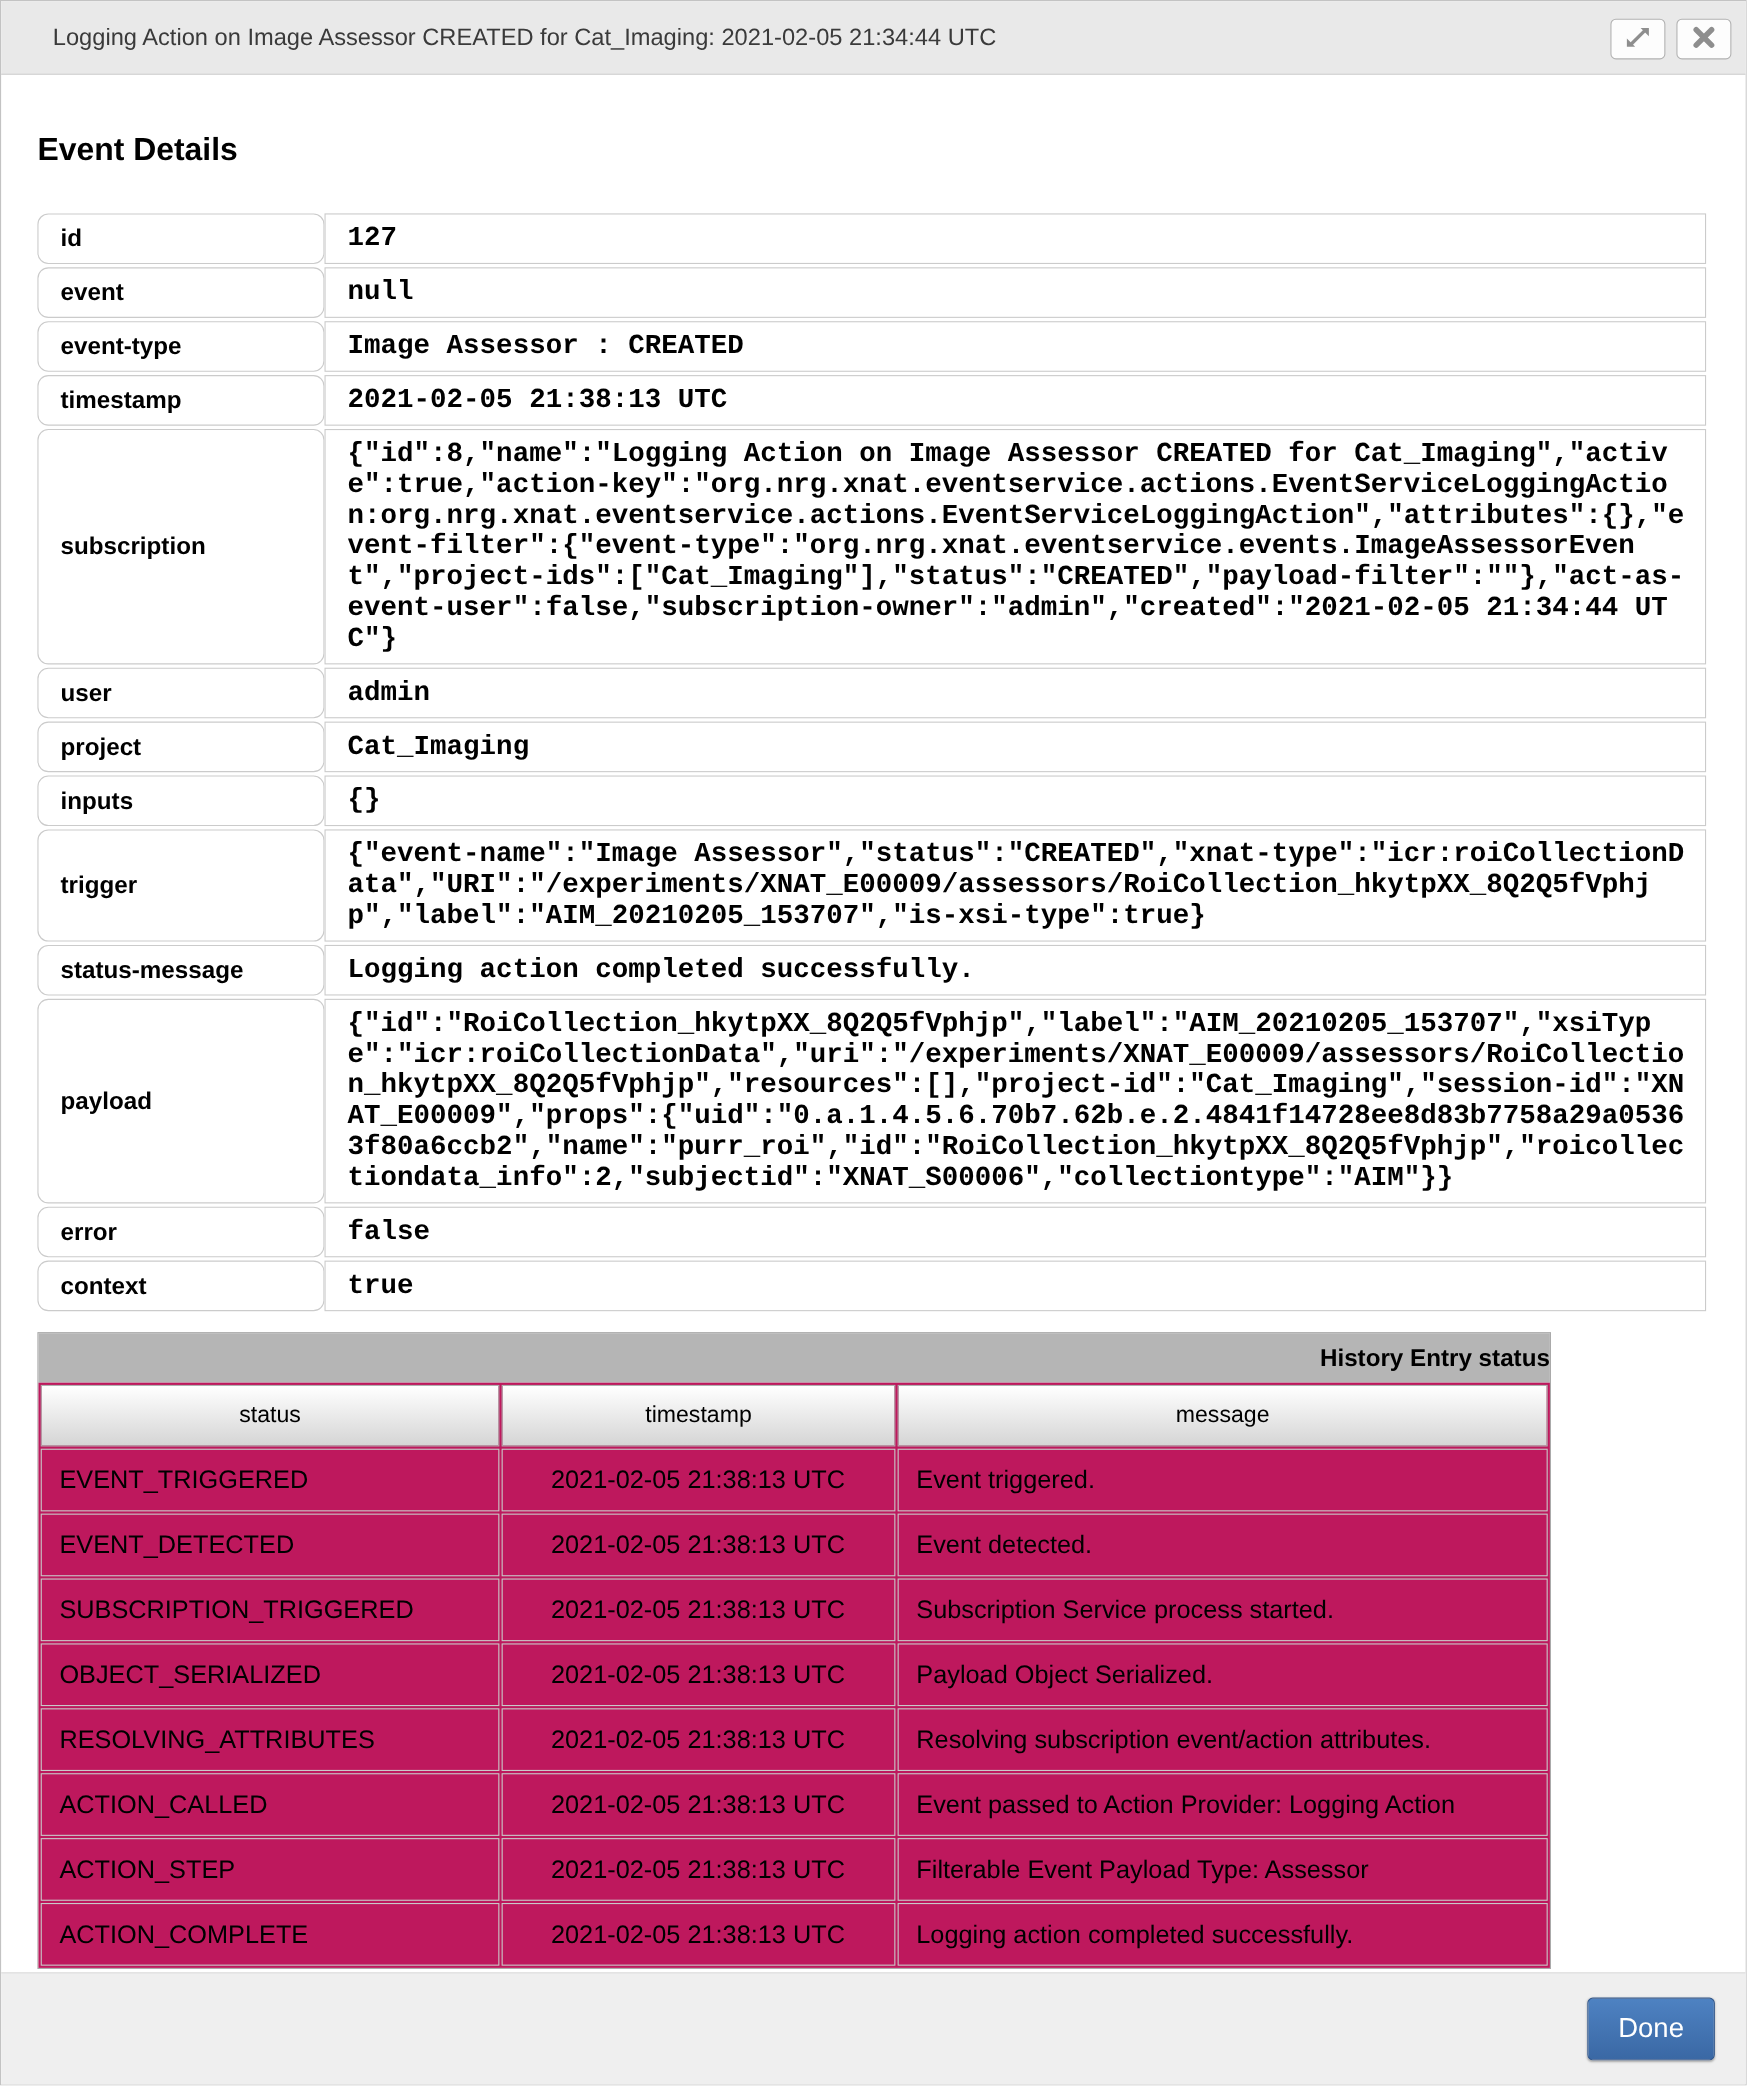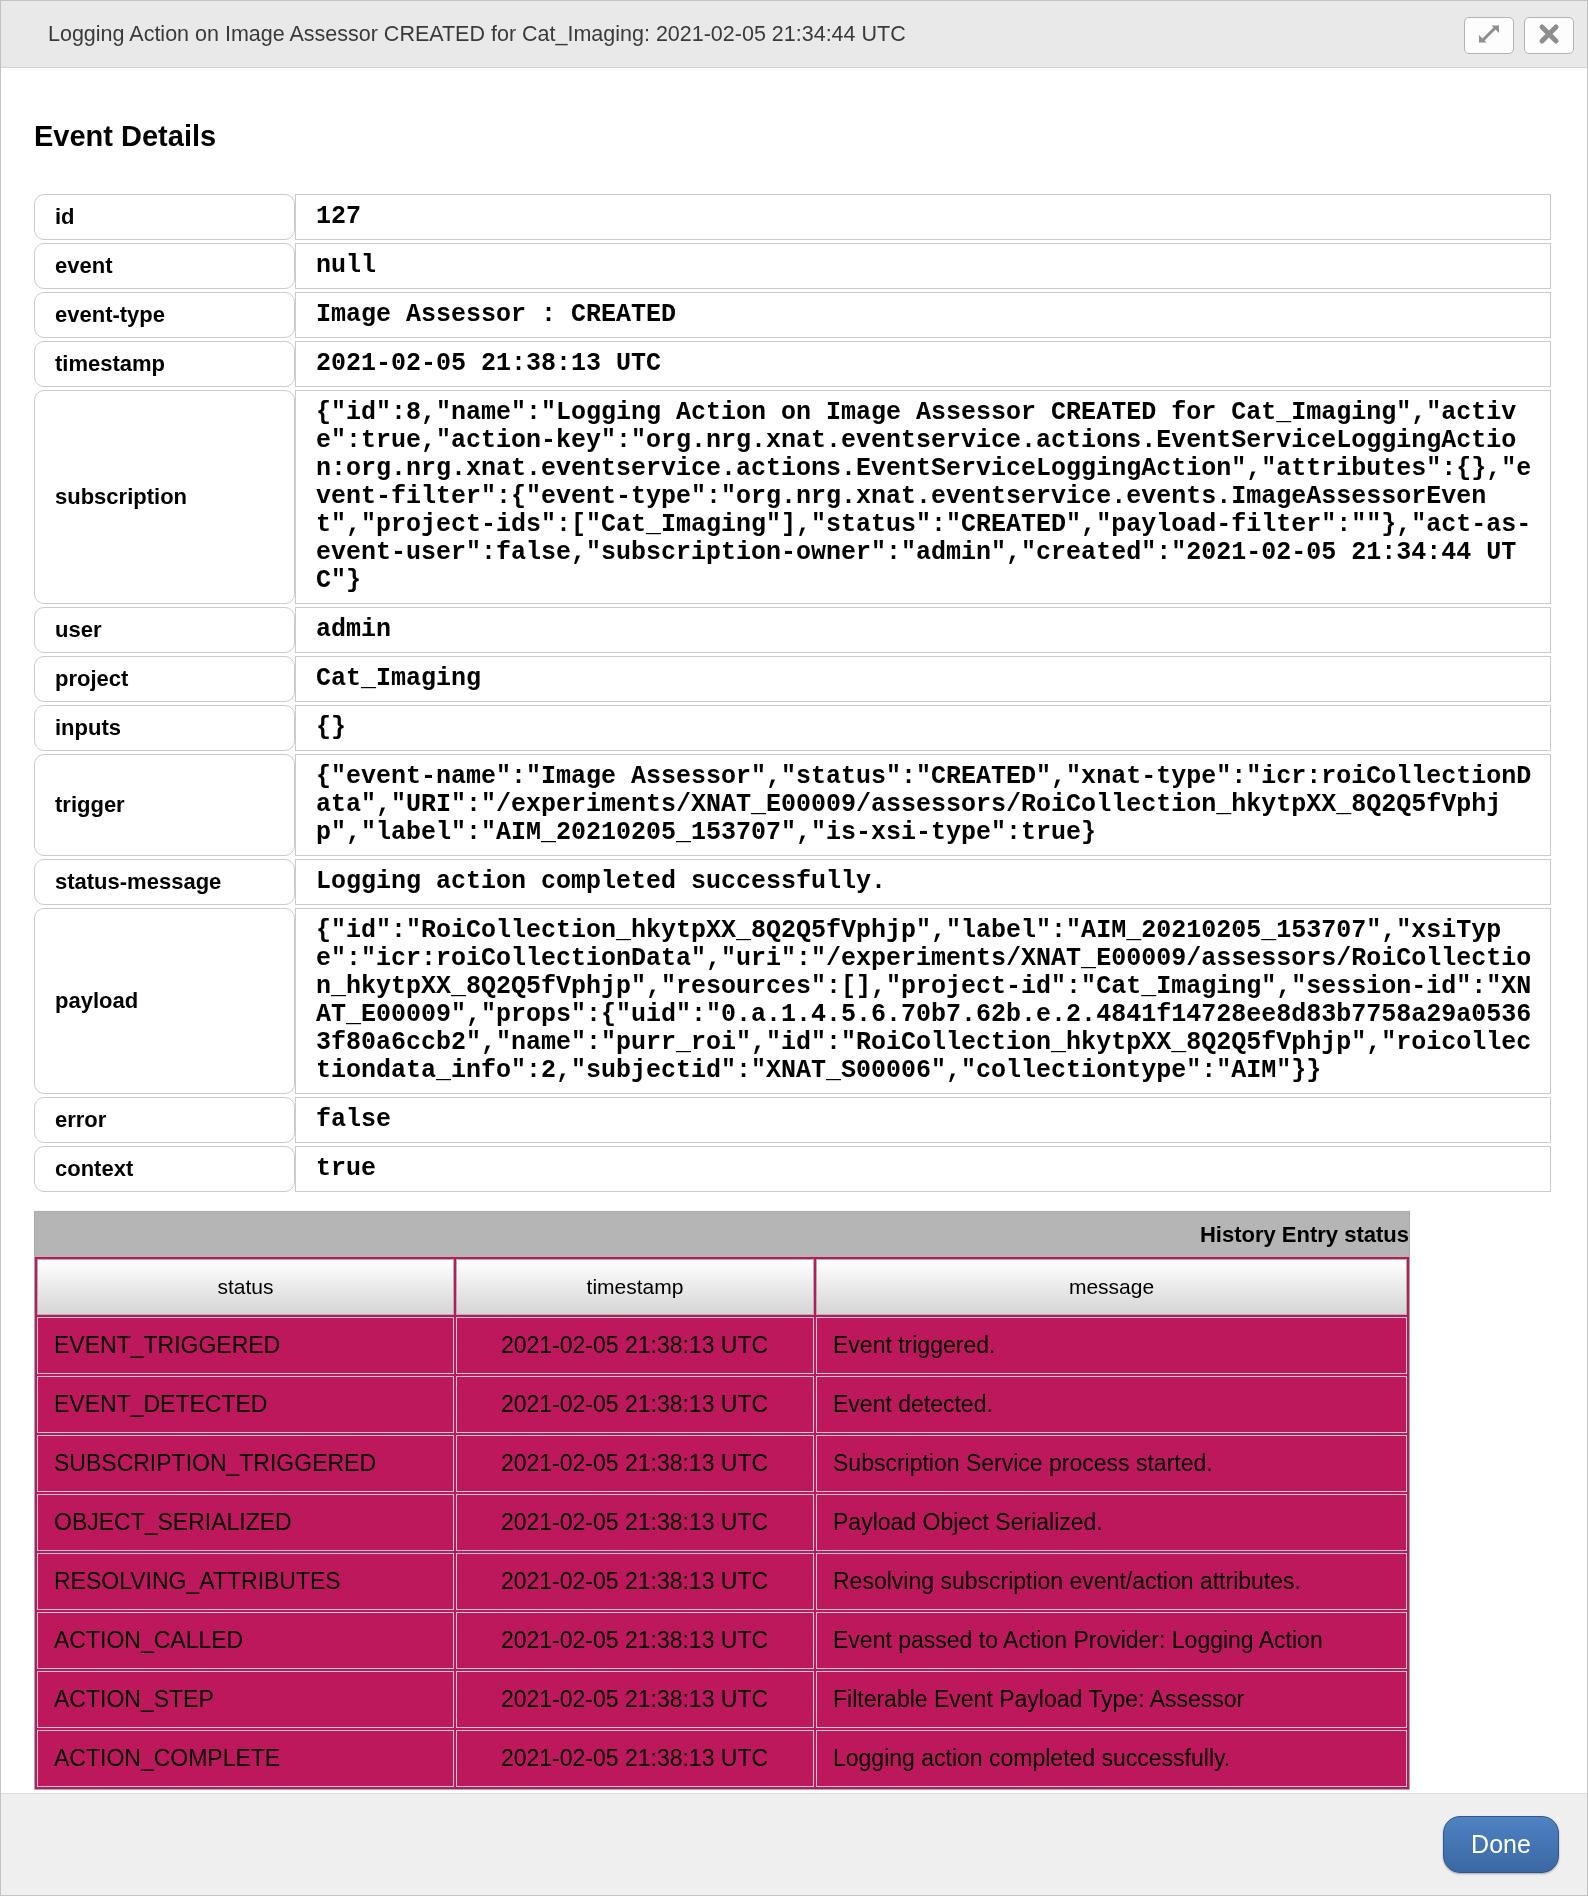--- a/index.html
+++ b/index.html
@@ -84,21 +84,21 @@
   .footer {
     position:absolute; left:0; right:0; bottom:0; height:101px;
     background:#efefef; border-top:1px solid #dcdcdc;
   }
   .done-btn {
     position:absolute; right:28px; top:22px;
     width:116px; height:57px;
     font-family:"Liberation Sans", sans-serif;
     font-size:25px; color:#ffffff;
     background:linear-gradient(#4e82c2,#3a68a4);
-    border:1px solid #31568a; border-radius:17px;
+    border:1px solid #31568a; border-radius:5px;
     box-shadow:0 1px 2px rgba(0,0,0,0.3);
     cursor:pointer;
   }
 </style>
 </head>
 <body>
 
 <div class="dialog">
 
   <div class="titlebar">

